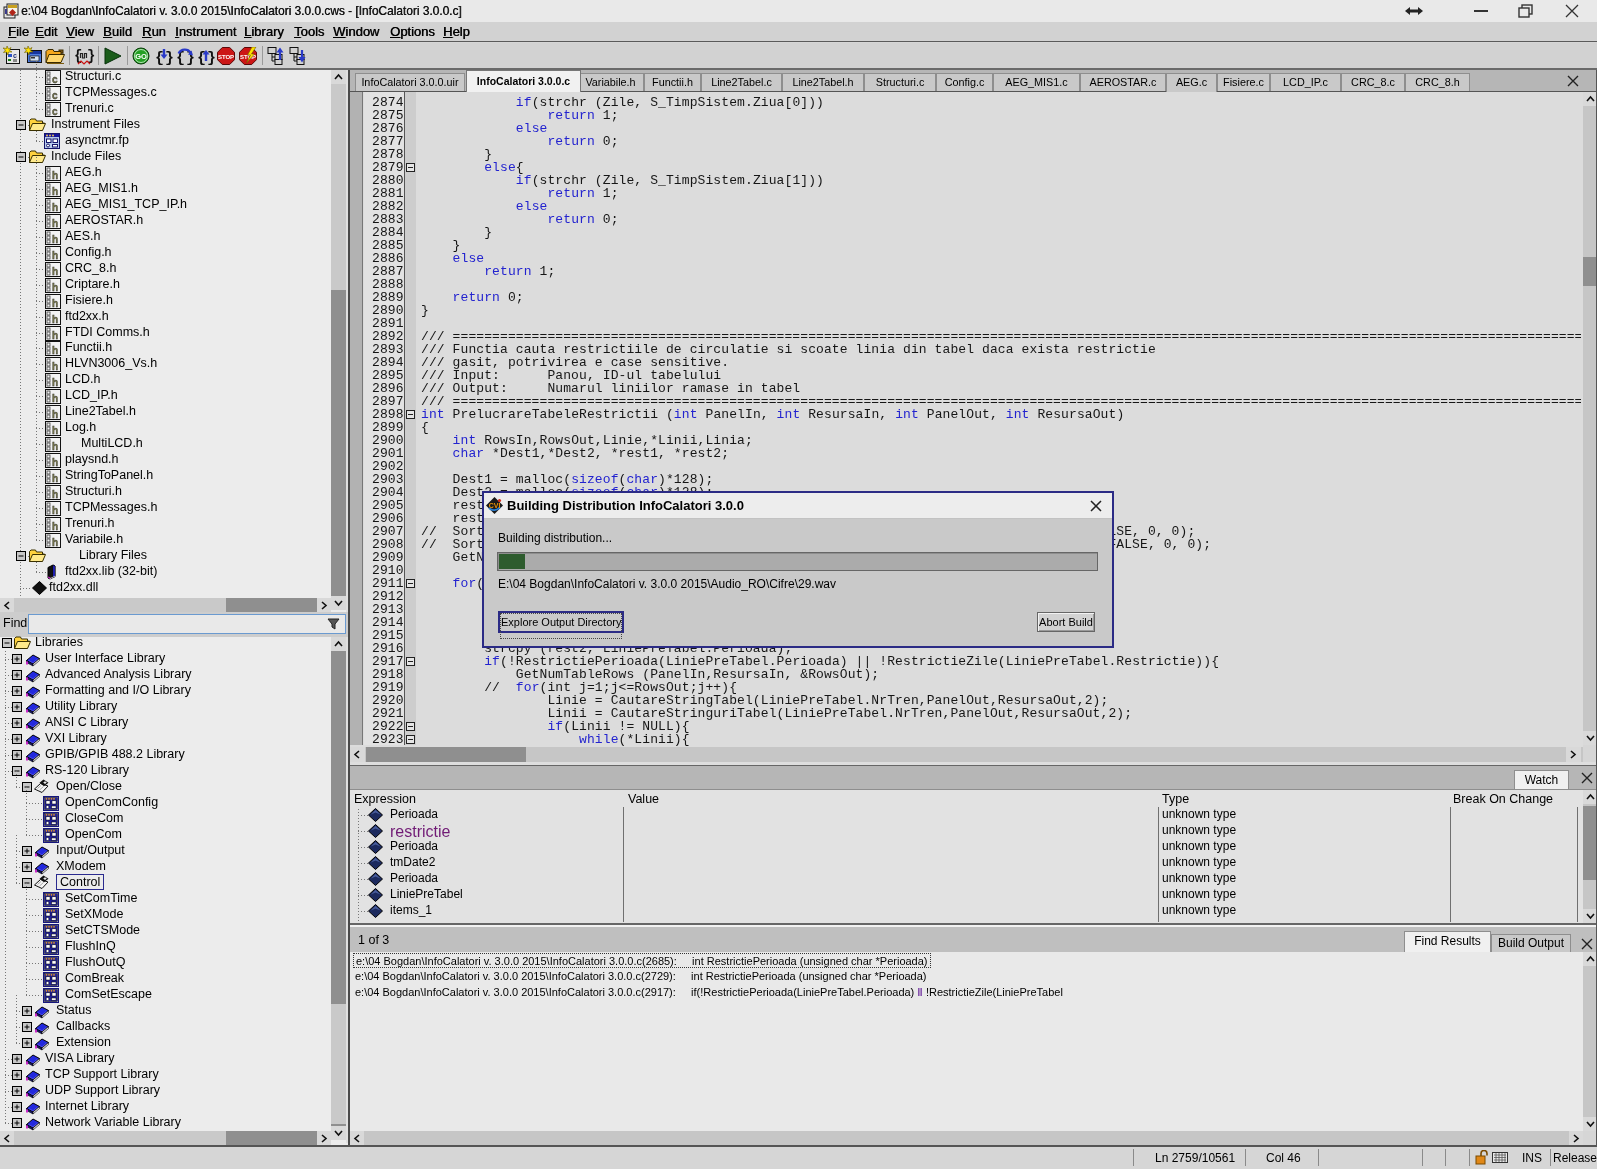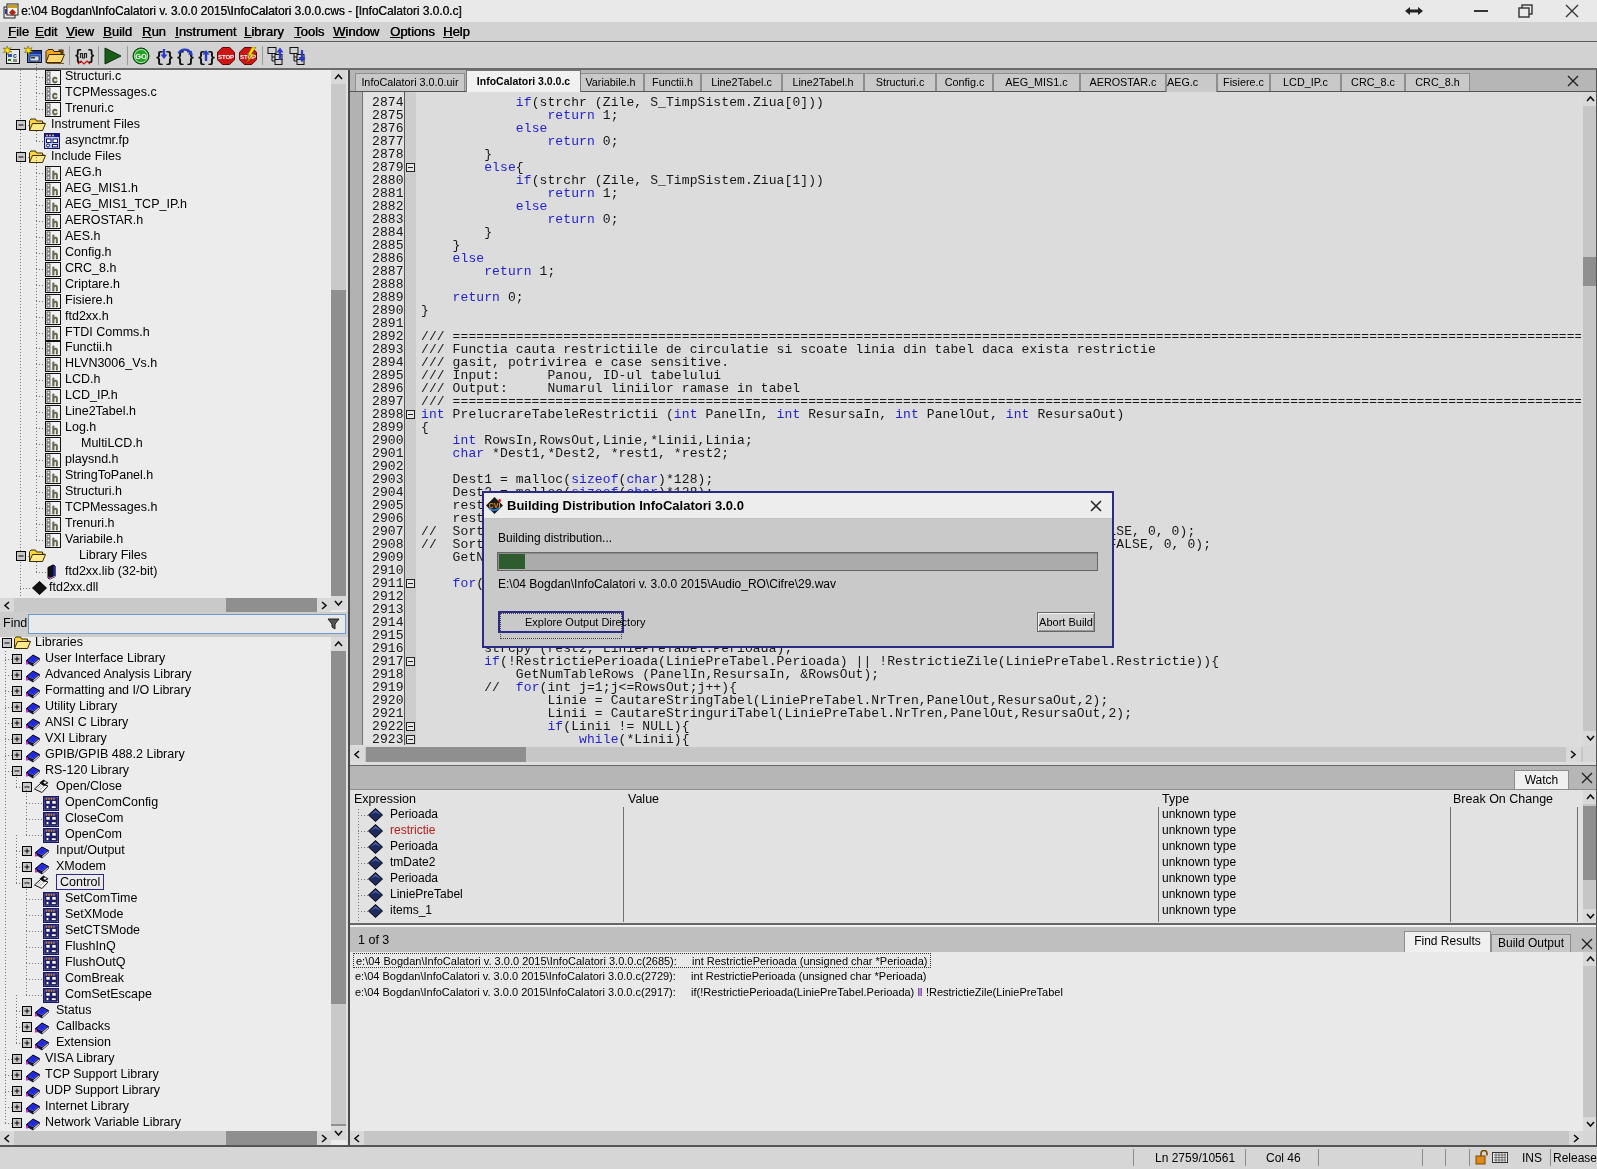--- a/index.html
+++ b/index.html
@@ -931,21 +931,21 @@
 <div class="abs" style="left:350px;top:91px;width:1247px;height:1px;background:#555;"></div>
 <div class="abs" style="left:355px;top:73px;width:110px;height:18px;background:#c9c9c9;border:1px solid #8e8e8e;border-bottom:none;text-align:center;font-size:10.8px;line-height:17px;color:#000;white-space:nowrap;overflow:hidden;">InfoCalatori 3.0.0.uir</div>
 <div class="abs" style="left:577px;top:73px;width:67px;height:18px;background:#c9c9c9;border:1px solid #8e8e8e;border-bottom:none;text-align:center;font-size:10.8px;line-height:17px;color:#000;white-space:nowrap;overflow:hidden;">Variabile.h</div>
 <div class="abs" style="left:644px;top:73px;width:57px;height:18px;background:#c9c9c9;border:1px solid #8e8e8e;border-bottom:none;text-align:center;font-size:10.8px;line-height:17px;color:#000;white-space:nowrap;overflow:hidden;">Functii.h</div>
 <div class="abs" style="left:701px;top:73px;width:81px;height:18px;background:#c9c9c9;border:1px solid #8e8e8e;border-bottom:none;text-align:center;font-size:10.8px;line-height:17px;color:#000;white-space:nowrap;overflow:hidden;">Line2Tabel.c</div>
 <div class="abs" style="left:782px;top:73px;width:82px;height:18px;background:#c9c9c9;border:1px solid #8e8e8e;border-bottom:none;text-align:center;font-size:10.8px;line-height:17px;color:#000;white-space:nowrap;overflow:hidden;">Line2Tabel.h</div>
 <div class="abs" style="left:864px;top:73px;width:72px;height:18px;background:#c9c9c9;border:1px solid #8e8e8e;border-bottom:none;text-align:center;font-size:10.8px;line-height:17px;color:#000;white-space:nowrap;overflow:hidden;">Structuri.c</div>
 <div class="abs" style="left:936px;top:73px;width:57px;height:18px;background:#c9c9c9;border:1px solid #8e8e8e;border-bottom:none;text-align:center;font-size:10.8px;line-height:17px;color:#000;white-space:nowrap;overflow:hidden;">Config.c</div>
 <div class="abs" style="left:993px;top:73px;width:87px;height:18px;background:#c9c9c9;border:1px solid #8e8e8e;border-bottom:none;text-align:center;font-size:10.8px;line-height:17px;color:#000;white-space:nowrap;overflow:hidden;">AEG_MIS1.c</div>
 <div class="abs" style="left:1080px;top:73px;width:86px;height:18px;background:#c9c9c9;border:1px solid #8e8e8e;border-bottom:none;text-align:center;font-size:10.8px;line-height:17px;color:#000;white-space:nowrap;overflow:hidden;">AEROSTAR.c</div>
-<div class="abs" style="left:1166px;top:73px;width:51px;height:28px;background:#c9c9c9;border:1px solid #8e8e8e;border-bottom:none;font-size:10.8px;line-height:17px;color:#000;white-space:nowrap;overflow:hidden;">AEG.c</div>
+<div class="abs" style="left:1166px;top:73px;width:51px;height:28px;background:#c9c9c9;border:1px solid #8e8e8e;border-bottom:none;text-align:center;font-size:10.8px;line-height:17px;color:#000;white-space:nowrap;overflow:hidden;">AEG.c</div>
 <div class="abs" style="left:1217px;top:73px;width:53px;height:18px;background:#c9c9c9;border:1px solid #8e8e8e;border-bottom:none;text-align:center;font-size:10.8px;line-height:17px;color:#000;white-space:nowrap;overflow:hidden;">Fisiere.c</div>
 <div class="abs" style="left:1270px;top:73px;width:71px;height:18px;background:#c9c9c9;border:1px solid #8e8e8e;border-bottom:none;text-align:center;font-size:10.8px;line-height:17px;color:#000;white-space:nowrap;overflow:hidden;">LCD_IP.c</div>
 <div class="abs" style="left:1341px;top:73px;width:64px;height:18px;background:#c9c9c9;border:1px solid #8e8e8e;border-bottom:none;text-align:center;font-size:10.8px;line-height:17px;color:#000;white-space:nowrap;overflow:hidden;">CRC_8.c</div>
 <div class="abs" style="left:1405px;top:73px;width:65px;height:18px;background:#c9c9c9;border:1px solid #8e8e8e;border-bottom:none;text-align:center;font-size:10.8px;line-height:17px;color:#000;white-space:nowrap;overflow:hidden;">CRC_8.h</div>
 <div class="abs" style="left:466px;top:70px;width:115px;height:22px;background:#f1f1f1;border:1px solid #777;border-bottom:none;text-align:center;font-size:10.5px;font-weight:bold;line-height:21px;color:#000;white-space:nowrap;overflow:hidden;">InfoCalatori 3.0.0.c</div>
 <svg class="abs" style="left:1567px;top:75px;" width="12" height="12" viewBox="0 0 12 12">
     <path d="M1 1 L11 11 M11 1 L1 11" stroke="#222" stroke-width="1.4"></path>
   </svg>
 <div class="abs" style="left:350px;top:92px;width:1233px;height:655px;background:#dcdcdc;"></div>
 <div class="abs" style="left:350px;top:92px;width:13px;height:653px;background:#b2b2b2;border-right:1px solid #777;"></div>
@@ -1118,21 +1118,21 @@
 <path d="M7.5 0.5 L14.5 7 L7.5 13.5 L0.5 7 Z" fill="#1c2a5e" stroke="#000"></path>
     <path d="M7.5 2 L12.5 6.6 L7.5 4.6 L2.8 6.6 Z" fill="#4a5f9e"></path>
   </svg>
 <div class="abs" style="left:390px;top:807px;font-size:12px;color:#000;white-space:nowrap;">Perioada</div>
 <div class="abs" style="left:1162px;top:807px;font-size:12px;color:#000;white-space:nowrap;">unknown type</div>
 <div class="abs" style="left:358px;top:831px;width:10px;height:1px;background-image:repeating-linear-gradient(90deg,#777 0 1px,transparent 1px 3px);"></div>
 <svg class="abs" style="left:368px;top:824px;" width="15" height="14" viewBox="0 0 15 14">
 <path d="M7.5 0.5 L14.5 7 L7.5 13.5 L0.5 7 Z" fill="#1c2a5e" stroke="#000"></path>
     <path d="M7.5 2 L12.5 6.6 L7.5 4.6 L2.8 6.6 Z" fill="#4a5f9e"></path>
   </svg>
-<div class="abs" style="left:390px;top:823px;font-size:12px;color:#b91c1c;white-space:nowrap;">restrictie</div>
+<div class="abs" style="left:390px;top:823px;font-size:16px;color:#701a75;white-space:nowrap;">restrictie</div>
 <div class="abs" style="left:1162px;top:823px;font-size:12px;color:#000;white-space:nowrap;">unknown type</div>
 <div class="abs" style="left:358px;top:847px;width:10px;height:1px;background-image:repeating-linear-gradient(90deg,#777 0 1px,transparent 1px 3px);"></div>
 <svg class="abs" style="left:368px;top:840px;" width="15" height="14" viewBox="0 0 15 14">
 <path d="M7.5 0.5 L14.5 7 L7.5 13.5 L0.5 7 Z" fill="#1c2a5e" stroke="#000"></path>
     <path d="M7.5 2 L12.5 6.6 L7.5 4.6 L2.8 6.6 Z" fill="#4a5f9e"></path>
   </svg>
 <div class="abs" style="left:390px;top:839px;font-size:12px;color:#000;white-space:nowrap;">Perioada</div>
 <div class="abs" style="left:1162px;top:839px;font-size:12px;color:#000;white-space:nowrap;">unknown type</div>
 <div class="abs" style="left:358px;top:863px;width:10px;height:1px;background-image:repeating-linear-gradient(90deg,#777 0 1px,transparent 1px 3px);"></div>
 <svg class="abs" style="left:368px;top:856px;" width="15" height="14" viewBox="0 0 15 14">
@@ -1235,13 +1235,13 @@
   </svg>
 <div class="abs" style="left:507px;top:498px;font-size:13px;font-weight:bold;color:#000;white-space:nowrap;">Building Distribution InfoCalatori 3.0.0</div>
 <svg class="abs" style="left:1090px;top:500px;" width="12" height="12" viewBox="0 0 12 12">
     <path d="M1 1 L11 11 M11 1 L1 11" stroke="#222" stroke-width="1.5"></path>
   </svg>
 <div class="abs" style="left:498px;top:531px;font-size:12px;color:#000;">Building distribution...</div>
 <div class="abs" style="left:497px;top:552px;width:601px;height:19px;background:#ababab;border:1px solid #666;box-shadow:inset 1px 1px 0 #8e8e8e;"></div>
 <div class="abs" style="left:499px;top:554px;width:26px;height:15px;background:#2e5c2e;"></div>
 <div class="abs" style="left:498px;top:577px;font-size:12px;color:#000;white-space:nowrap;">E:\04 Bogdan\InfoCalatori v. 3.0.0 2015\Audio_RO\Cifre\29.wav</div>
 <div class="abs" style="left:498px;top:611px;width:126px;height:22px;background:#c9c9c9;border:2px solid #2b2b85;"></div>
-<div class="abs" style="left:500px;top:613px;width:122px;height:26px;border:1px dotted #444;text-align:center;font-size:11px;line-height:17px;color:#000;white-space:nowrap;padding-left:24px;">Explore Output Directory</div>
+<div class="abs" style="left:500px;top:613px;width:122px;height:26px;border:1px dotted #444;text-align:center;font-size:11px;line-height:17px;color:#000;white-space:nowrap;">Explore Output Directory</div>
 <div class="abs" style="left:1037px;top:612px;width:58px;height:20px;background:#d2d2d2;border:1px solid #666;box-shadow:inset 1px 1px 0 #f2f2f2, inset -1px -1px 0 #9a9a9a;text-align:center;font-size:11px;line-height:18px;color:#000;white-space:nowrap;">Abort Build</div>
 </body></html>

